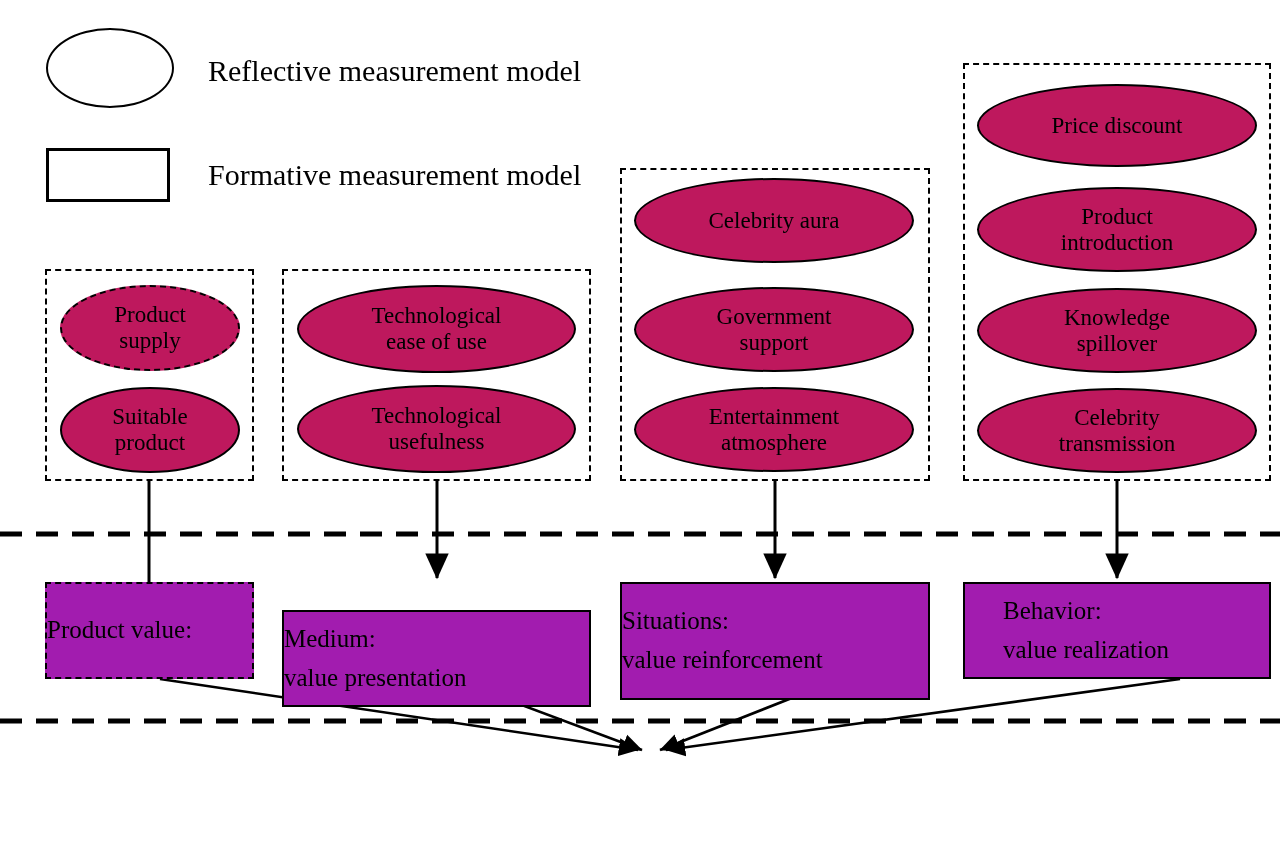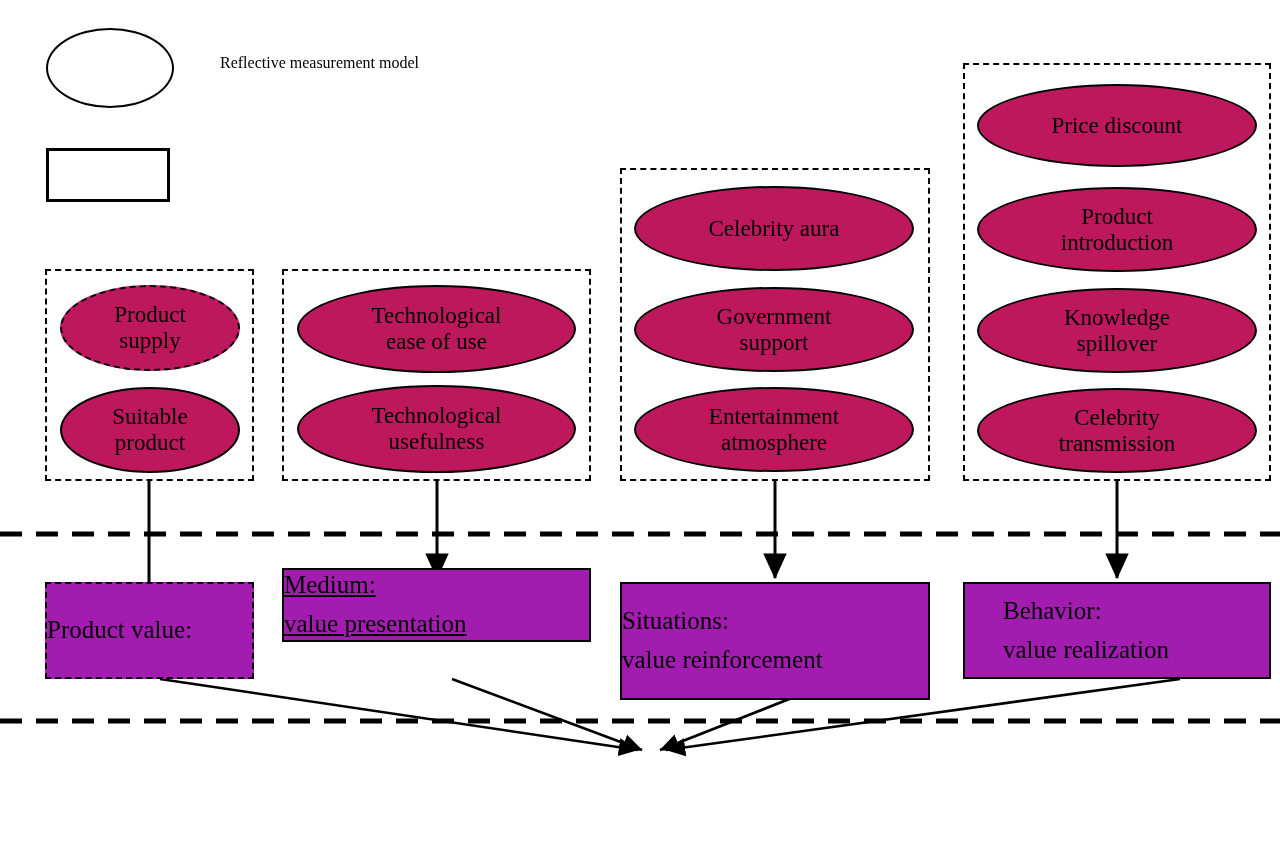--- a/index.html
+++ b/index.html
@@ -32,24 +32,23 @@
   }
   .legend-rect{
     position:absolute;
     left:46px; top:148px; width:124px; height:54px;
     border:3px solid #000;
     background:#fff;
     box-sizing:border-box;
   }
   .legend-label{
     position:absolute;
-    font-size:16px;
+    font-size:30px;
     line-height:1.1;
     white-space:nowrap;
-    margin-left:12px;
   }
   .legend-label.l1{ left:208px; top:54px; }
   .legend-label.l2{ left:208px; top:158px; }
 
   
   .group{
     position:absolute;
     border:2.5px dashed #000;
     background:transparent;
     box-sizing:border-box;
@@ -87,21 +86,21 @@
     align-items:flex-start;
     justify-content:center;
     text-align:center;
     font-size:25px;
     line-height:1.55;
   }
   .node-rect.dashed{ border-style:dashed; }
   .node-rect .ln{ display:block; white-space:nowrap; }
 
   #box-product-value{ left:45px;  top:582px; width:209px; height:97px; }
-  #box-medium{        left:282px; top:568px; width:309px; height:74px;text-decoration:underline; }
+  #box-medium{        left:282px; top:610px; width:309px; height:97px; }
   #box-situations{    left:620px; top:582px; width:310px; height:118px; }
   #box-behavior{      left:963px; top:582px; width:308px; height:97px;padding-left:38px; }
 
   #box-framework{
     left:310px; top:757px; width:670px; height:51px;
     font-size:30px;
     border-width:2.5px;
   }
   #box-framework .ln{ line-height:1.0; }
 </style>
@@ -131,20 +130,21 @@
     <line x1="160" y1="679" x2="638" y2="750" stroke="#000" stroke-width="2.6" marker-end="url(#arrowhead-sm)"></line>
     <line x1="452" y1="679" x2="642" y2="750" stroke="#000" stroke-width="2.6" marker-end="url(#arrowhead-sm)"></line>
     <line x1="840" y1="679" x2="660" y2="750" stroke="#000" stroke-width="2.6" marker-end="url(#arrowhead-sm)"></line>
     <line x1="1180" y1="679" x2="666" y2="750" stroke="#000" stroke-width="2.6" marker-end="url(#arrowhead-sm)"></line>
   </svg>
 
   <div class="legend-ellipse"></div>
   <div class="legend-label l1">Reflective measurement model</div>
 
   <div class="legend-rect"></div>
+  <div class="legend-label l2">Formative measurement model</div>
 
   <div class="group" id="group-product"></div>
 
   <div class="node-ellipse dashed" style="left:60px;top:285px;width:180px;height:86px;">
     <span>
       <span>Product</span><br>
       <span>supply</span>
     </span>
   </div>
 
@@ -166,21 +166,21 @@
 
   <div class="node-ellipse" style="left:297px;top:385px;width:279px;height:88px;">
     <span>
       <span>Technological</span><br>
       <span>usefulness</span>
     </span>
   </div>
 
   <div class="group" id="group-situation"></div>
 
-  <div class="node-ellipse" style="left:634px;top:186px;width:280px;height:85px;">
+  <div class="node-ellipse" style="left:634px;top:178px;width:280px;height:85px;">
     <span>
       <span>Celebrity aura</span>
     </span>
   </div>
 
   <div class="node-ellipse" style="left:634px;top:287px;width:280px;height:85px;">
     <span>
       <span>Government</span><br>
       <span>support</span>
     </span>

